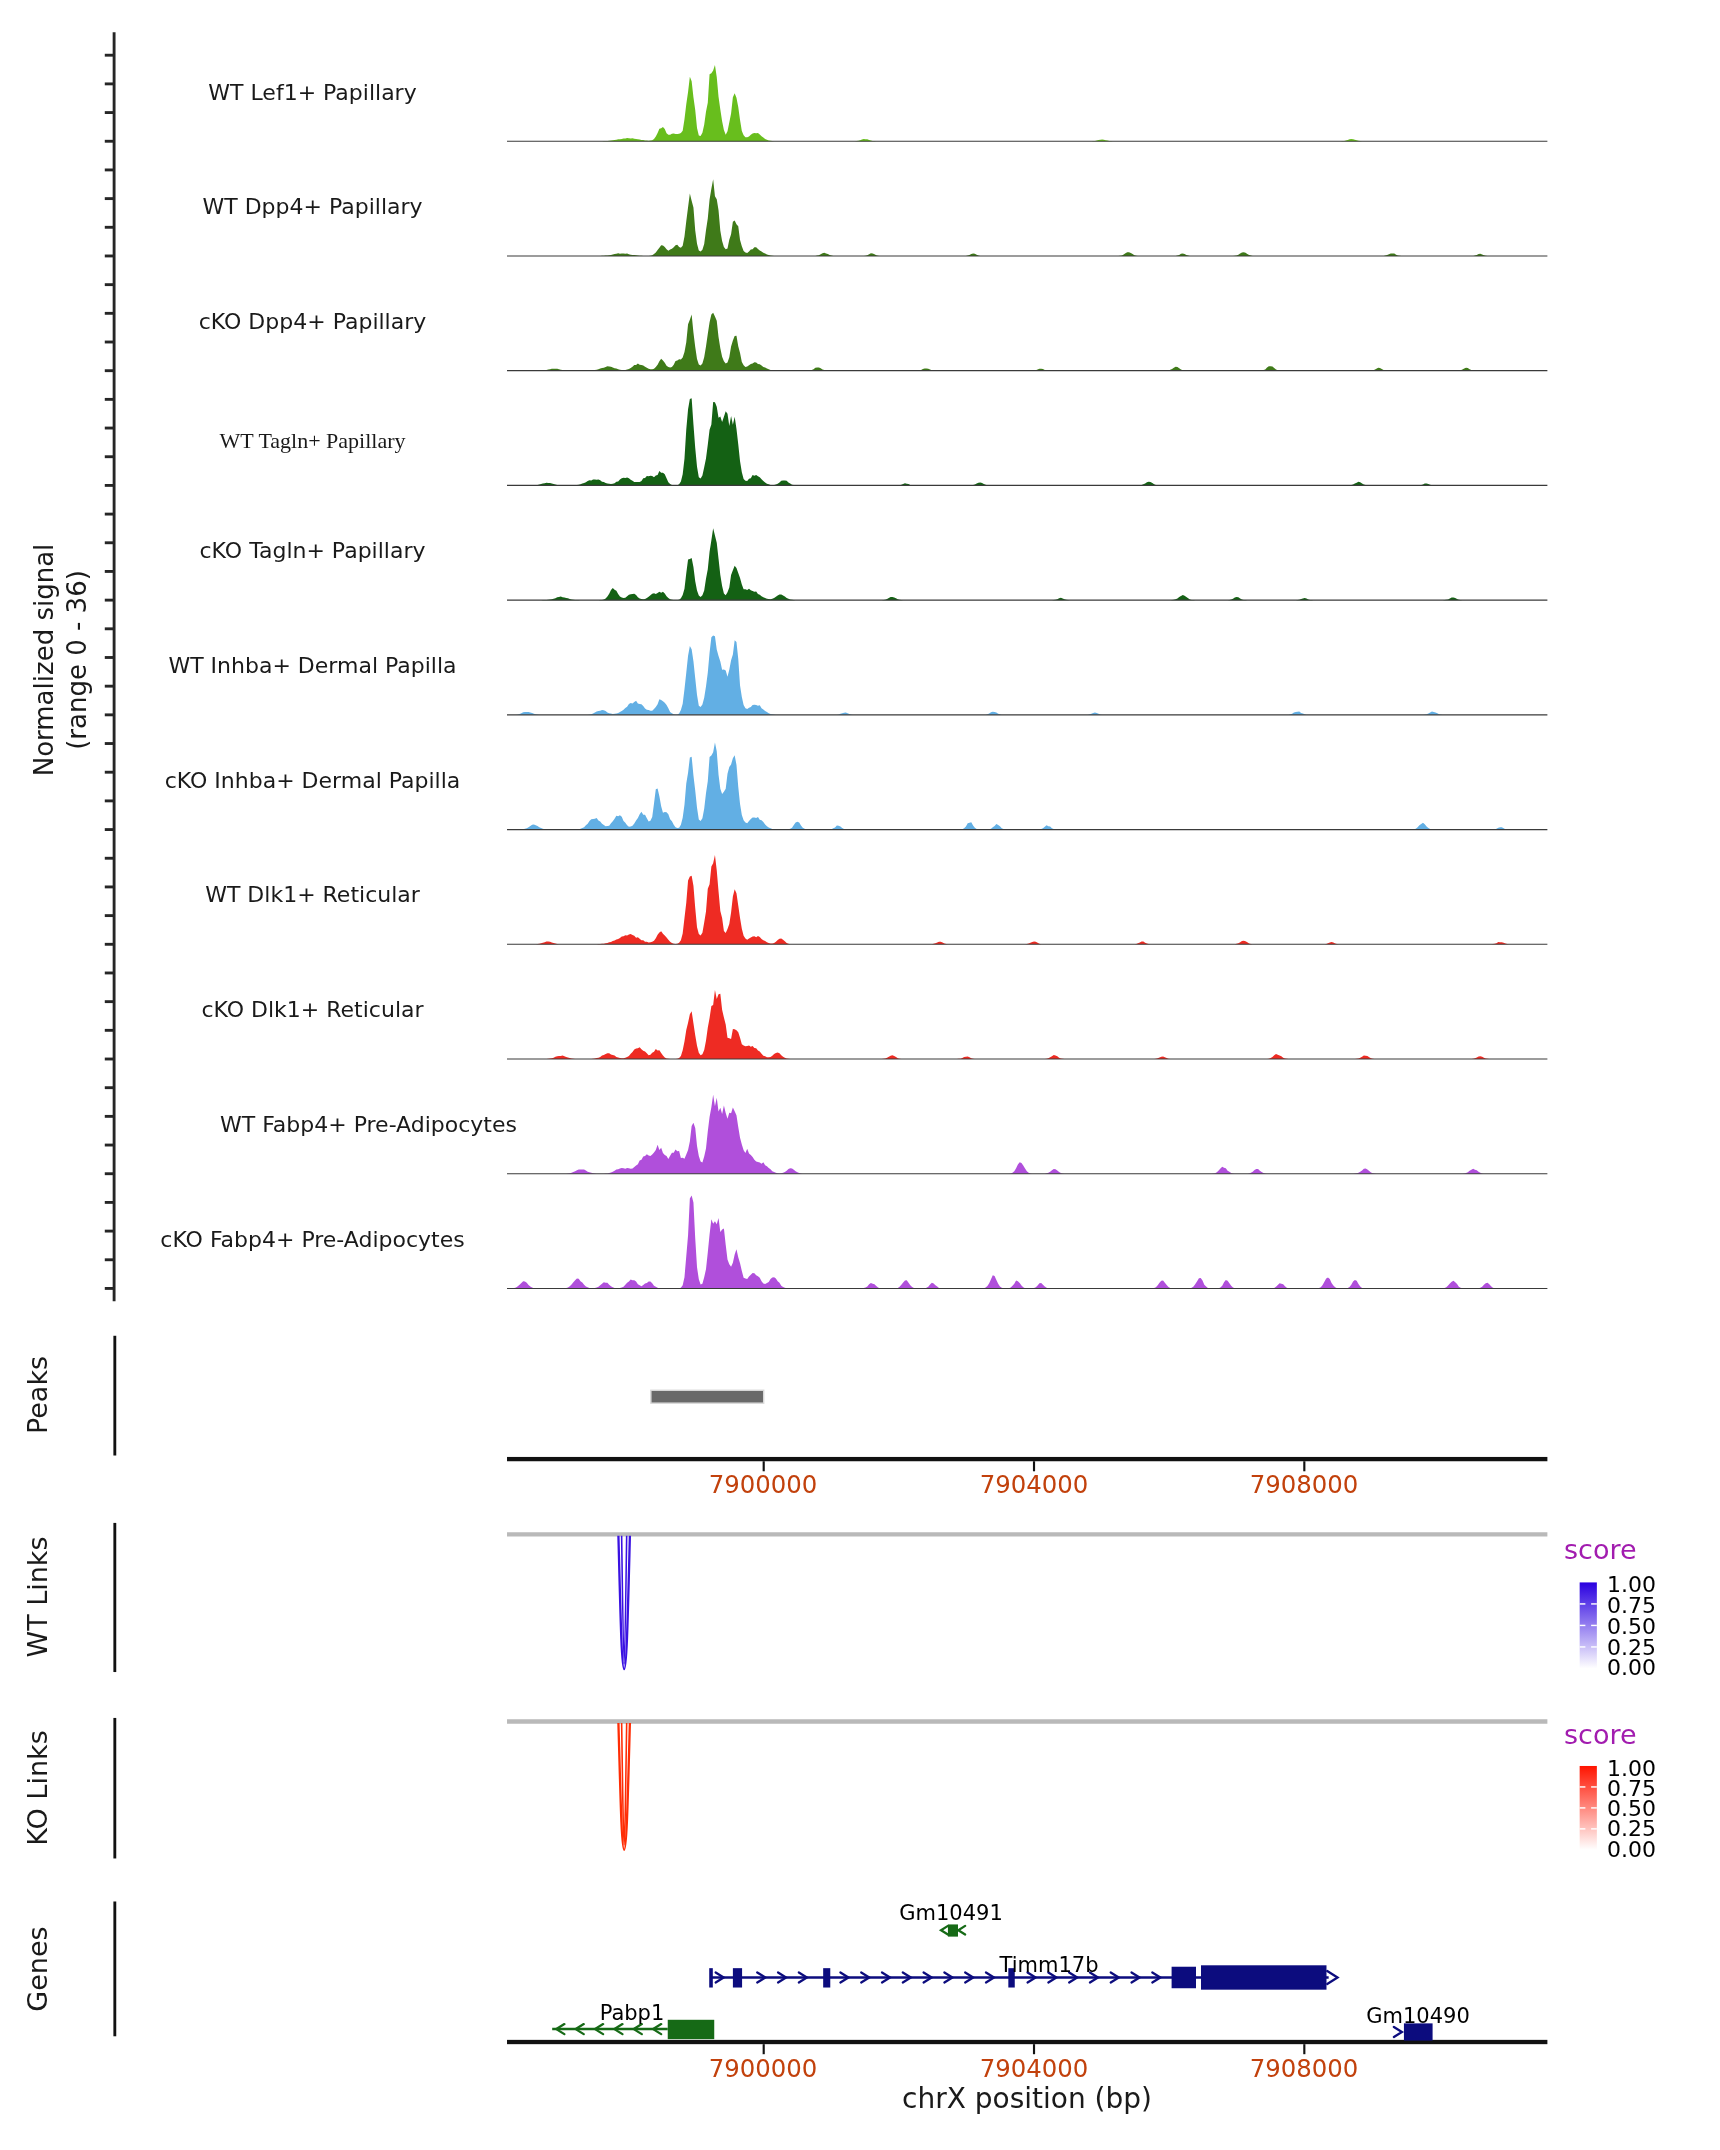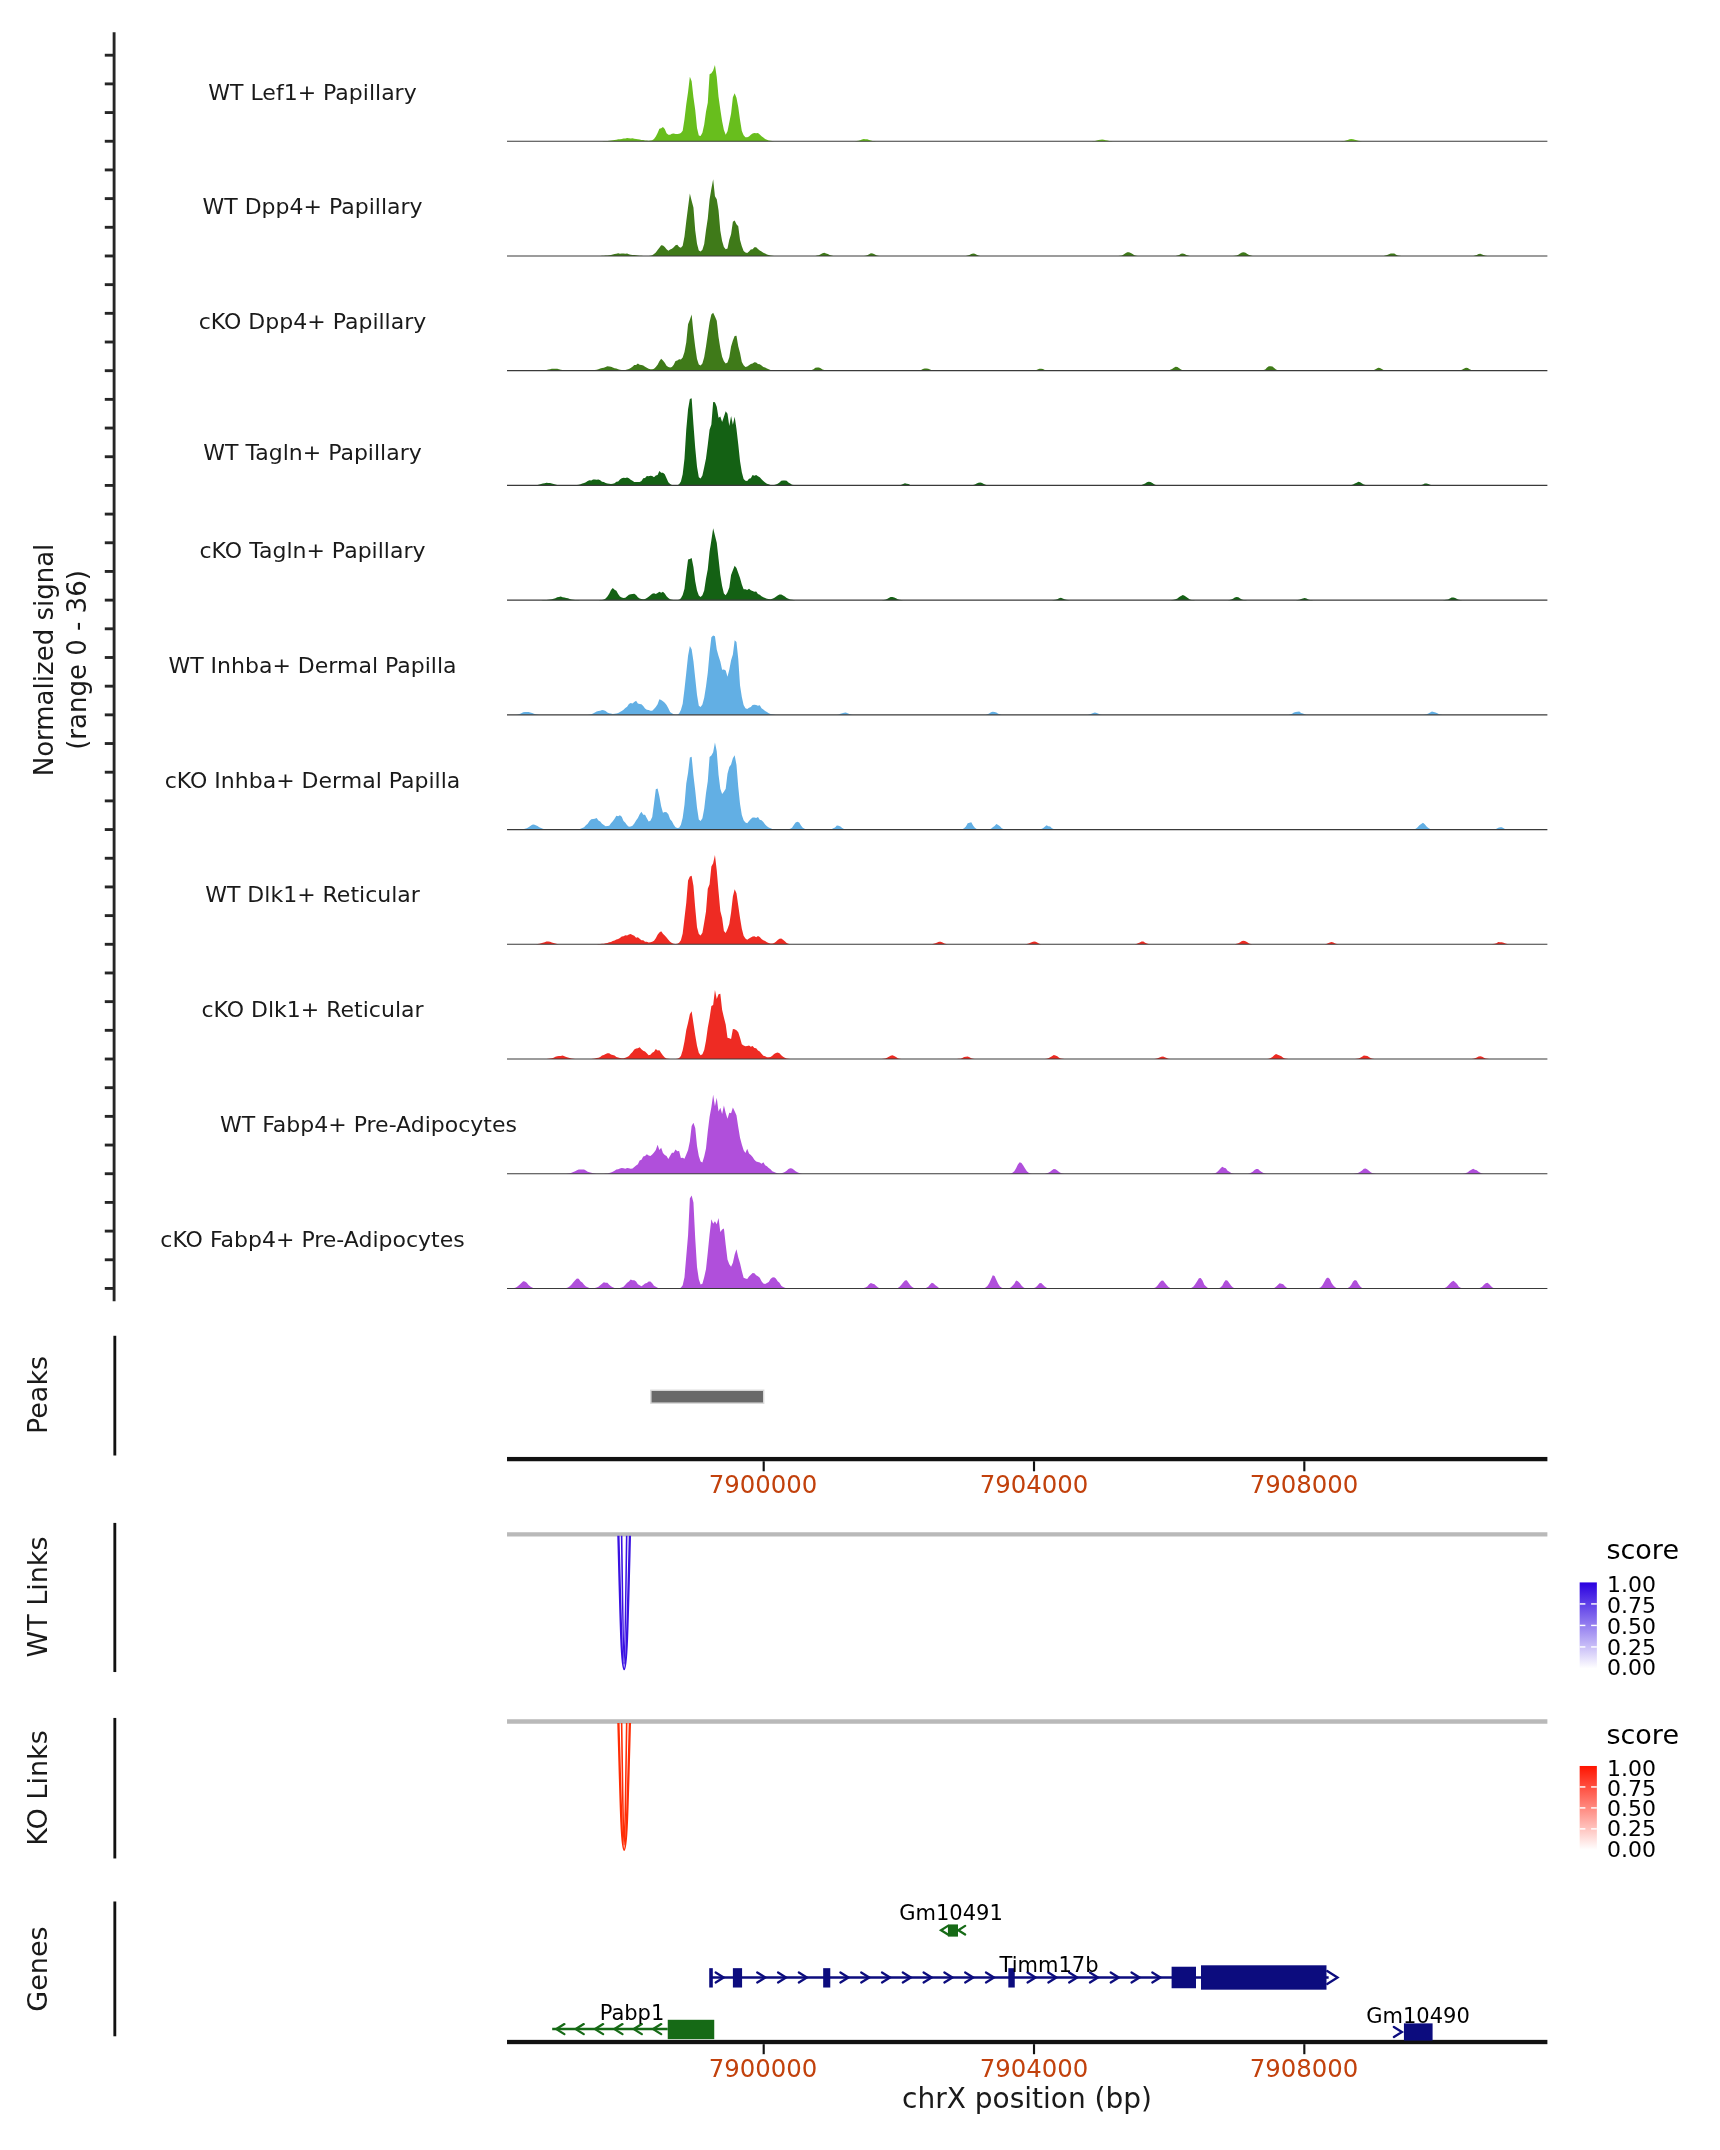--- a/index.html
+++ b/index.html
@@ -8,21 +8,21 @@
   #plot{position:absolute;left:0;top:0;}
   .rot{position:absolute;transform:translate(-50%,-50%) rotate(-90deg);white-space:nowrap;}
   .ylab{left:60px;top:660px;font-size:26px;color:#1a1a1a;text-align:center;line-height:1.25;}
   .seclab{font-size:27px;color:#1a1a1a;}
   #lab-peaks{left:37px;top:1395px;}
   #lab-wtlinks{left:37px;top:1597px;}
   #lab-kolinks{left:37px;top:1788px;}
   #lab-genes{left:37px;top:1969px;}
   .xlab{position:absolute;left:1027px;top:2098px;transform:translate(-50%,-50%);
         font-size:28px;color:#1a1a1a;}
-  .scoretitle{position:absolute;left:1564px;width:115px;text-align:right;font-size:27px;color:#000000;}
+  .scoretitle{position:absolute;left:1564px;width:115px;text-align:left;font-size:27px;color:#a21caf;}
   #score-wt{top:1534px;}
   #score-ko{top:1719px;}
   .tracklab{position:absolute;left:108px;width:409px;text-align:center;font-size:22px;color:#1a1a1a;}
   .ticklab{position:absolute;width:172px;text-align:center;transform:translate(-50%,-50%);
            font-size:24.4px;color:#c2410c;}
   .leglab{position:absolute;left:1607px;width:93px;font-size:22px;color:#000;}
   .genelab{position:absolute;transform:translate(-50%,-50%);font-size:21px;color:#000;white-space:nowrap;}
 </style>
 </head>
 <body>
@@ -193,21 +193,21 @@
 
   <div class="xlab">chrX position (bp)</div>
 
   <div class="scoretitle" id="score-wt">score</div>
   <div class="scoretitle" id="score-ko">score</div>
 
   <div id="dyn">
       <div class="tracklab" style="top: 80px;">WT Lef1+ Papillary</div>
       <div class="tracklab" style="top: 194px;">WT Dpp4+ Papillary</div>
       <div class="tracklab" style="top: 309px;">cKO Dpp4+ Papillary</div>
-      <div class="tracklab" style="top: 440px;">WT Tagln+ Papillary</div>
+      <div class="tracklab" style="top: 428px; font-family: Liberation Serif, serif;">WT Tagln+ Papillary</div>
       <div class="tracklab" style="top: 538px;">cKO Tagln+ Papillary</div>
       <div class="tracklab" style="top: 653px;">WT Inhba+ Dermal Papilla</div>
       <div class="tracklab" style="top: 768px;">cKO Inhba+ Dermal Papilla</div>
       <div class="tracklab" style="top: 882px;">WT Dlk1+ Reticular</div>
       <div class="tracklab" style="top: 997px;">cKO Dlk1+ Reticular</div>
       <div class="tracklab" style="top: 1112px; text-align: right;">WT Fabp4+ Pre-Adipocytes</div>
       <div class="tracklab" style="top: 1227px;">cKO Fabp4+ Pre-Adipocytes</div>
       <div class="ticklab" style="left: 763px; top: 1484px;">7900000</div>
       <div class="ticklab" style="left: 1034px; top: 1484px;">7904000</div>
       <div class="ticklab" style="left: 1304px; top: 1484px;">7908000</div>

